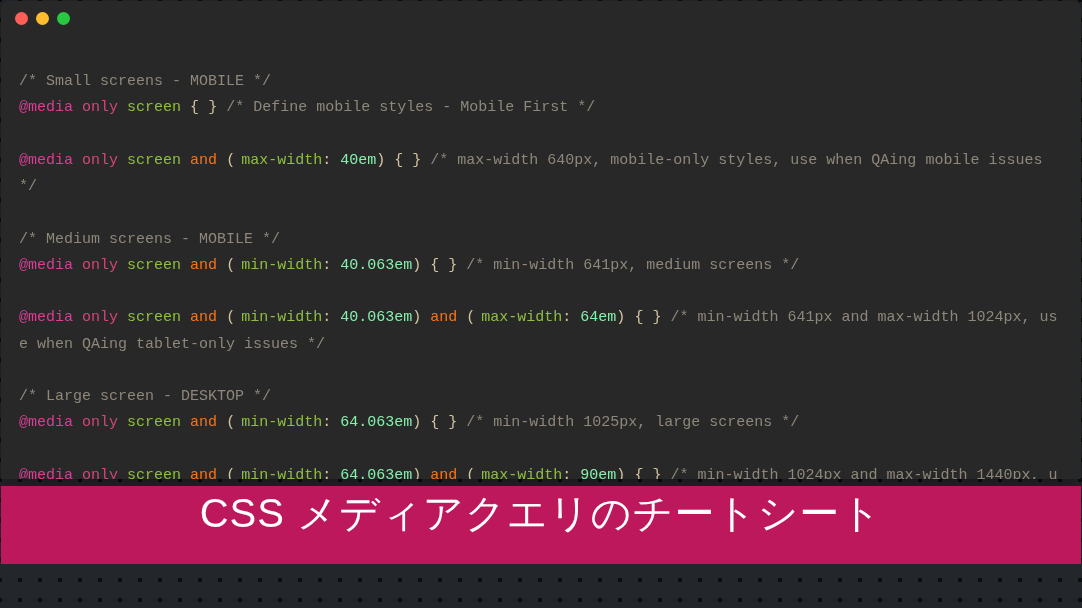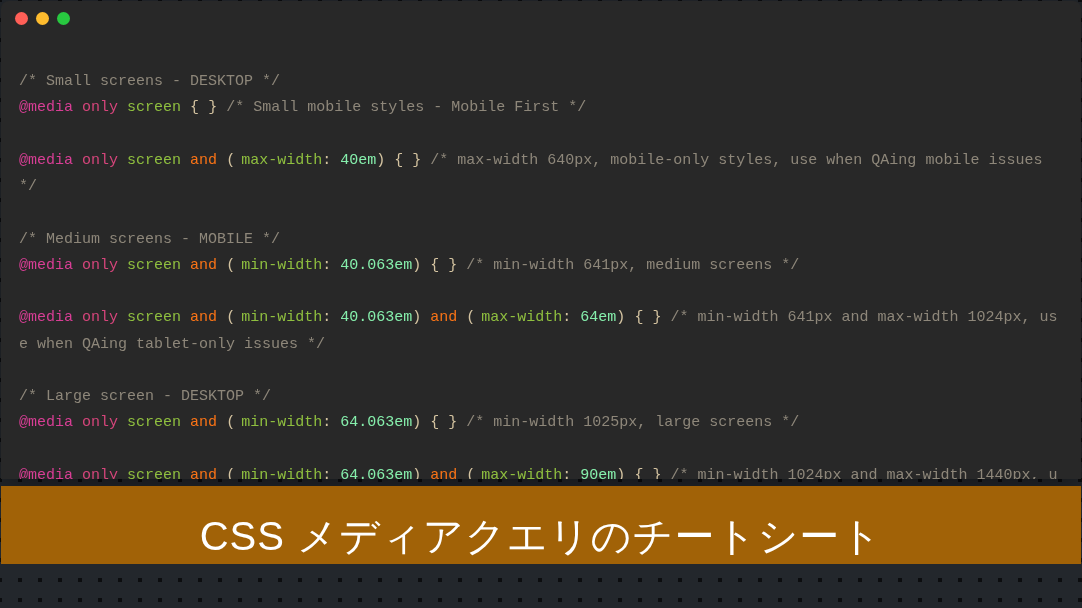--- a/index.html
+++ b/index.html
@@ -67,23 +67,23 @@
   .tk-prop    { color: #8fbf3f; margin-left: 6px; }  
   .tk-num     { color: #86efac; }  
   .tk-brace   { color: #d5c4a1; }
 
   
   .banner {
     position: absolute;
     left: 1px; right: 1px;
     top: 486px;
     height: 78px;
-    background: #a16207;
+    background: #be185d;
     display: flex;
-    align-items: flex-end;
+    align-items: flex-start;
     justify-content: center;
   }
   .banner-title {
     color: #ffffff;
     font-family: "Hiragino Sans", "Yu Gothic", "Meiryo", sans-serif;
     font-size: 40px;
     font-weight: 400;
     letter-spacing: 1px;
   }
 </style>
@@ -93,22 +93,22 @@
 <div class="dot-bg"></div>
 
 <div class="editor">
 
   <div class="titlebar">
     <div class="traffic t-red"></div>
     <div class="traffic t-yellow"></div>
     <div class="traffic t-green"></div>
   </div>
 
-  <div class="code"><span class="tk-comment">/* Small screens - DESKTOP */</span>
-<span class="tk-at">@media</span> <span class="tk-only">only</span> <span class="tk-screen">screen</span> <span class="tk-brace">{</span> <span class="tk-brace">}</span> <span class="tk-comment">/* Small mobile styles - Mobile First */</span>
+  <div class="code"><span class="tk-comment">/* Small screens - MOBILE */</span>
+<span class="tk-at">@media</span> <span class="tk-only">only</span> <span class="tk-screen">screen</span> <span class="tk-brace">{</span> <span class="tk-brace">}</span> <span class="tk-comment">/* Define mobile styles - Mobile First */</span>
 
 <span class="tk-at">@media</span> <span class="tk-only">only</span> <span class="tk-screen">screen</span> <span class="tk-and">and</span> <span class="tk-paren">(</span><span class="tk-prop">max-width</span><span class="tk-paren">:</span> <span class="tk-num">40em</span><span class="tk-paren">)</span> <span class="tk-brace">{</span> <span class="tk-brace">}</span> <span class="tk-comment">/* max-width 640px, mobile-only styles, use when QAing mobile issues */</span>
 
 <span class="tk-comment">/* Medium screens - MOBILE */</span>
 <span class="tk-at">@media</span> <span class="tk-only">only</span> <span class="tk-screen">screen</span> <span class="tk-and">and</span> <span class="tk-paren">(</span><span class="tk-prop">min-width</span><span class="tk-paren">:</span> <span class="tk-num">40.063em</span><span class="tk-paren">)</span> <span class="tk-brace">{</span> <span class="tk-brace">}</span> <span class="tk-comment">/* min-width 641px, medium screens */</span>
 
 <span class="tk-at">@media</span> <span class="tk-only">only</span> <span class="tk-screen">screen</span> <span class="tk-and">and</span> <span class="tk-paren">(</span><span class="tk-prop">min-width</span><span class="tk-paren">:</span> <span class="tk-num">40.063em</span><span class="tk-paren">)</span> <span class="tk-and">and</span> <span class="tk-paren">(</span><span class="tk-prop">max-width</span><span class="tk-paren">:</span> <span class="tk-num">64em</span><span class="tk-paren">)</span> <span class="tk-brace">{</span> <span class="tk-brace">}</span> <span class="tk-comment">/* min-width 641px and max-width 1024px, use when QAing tablet-only issues */</span>
 
 <span class="tk-comment">/* Large screen - DESKTOP */</span>
 <span class="tk-at">@media</span> <span class="tk-only">only</span> <span class="tk-screen">screen</span> <span class="tk-and">and</span> <span class="tk-paren">(</span><span class="tk-prop">min-width</span><span class="tk-paren">:</span> <span class="tk-num">64.063em</span><span class="tk-paren">)</span> <span class="tk-brace">{</span> <span class="tk-brace">}</span> <span class="tk-comment">/* min-width 1025px, large screens */</span>

